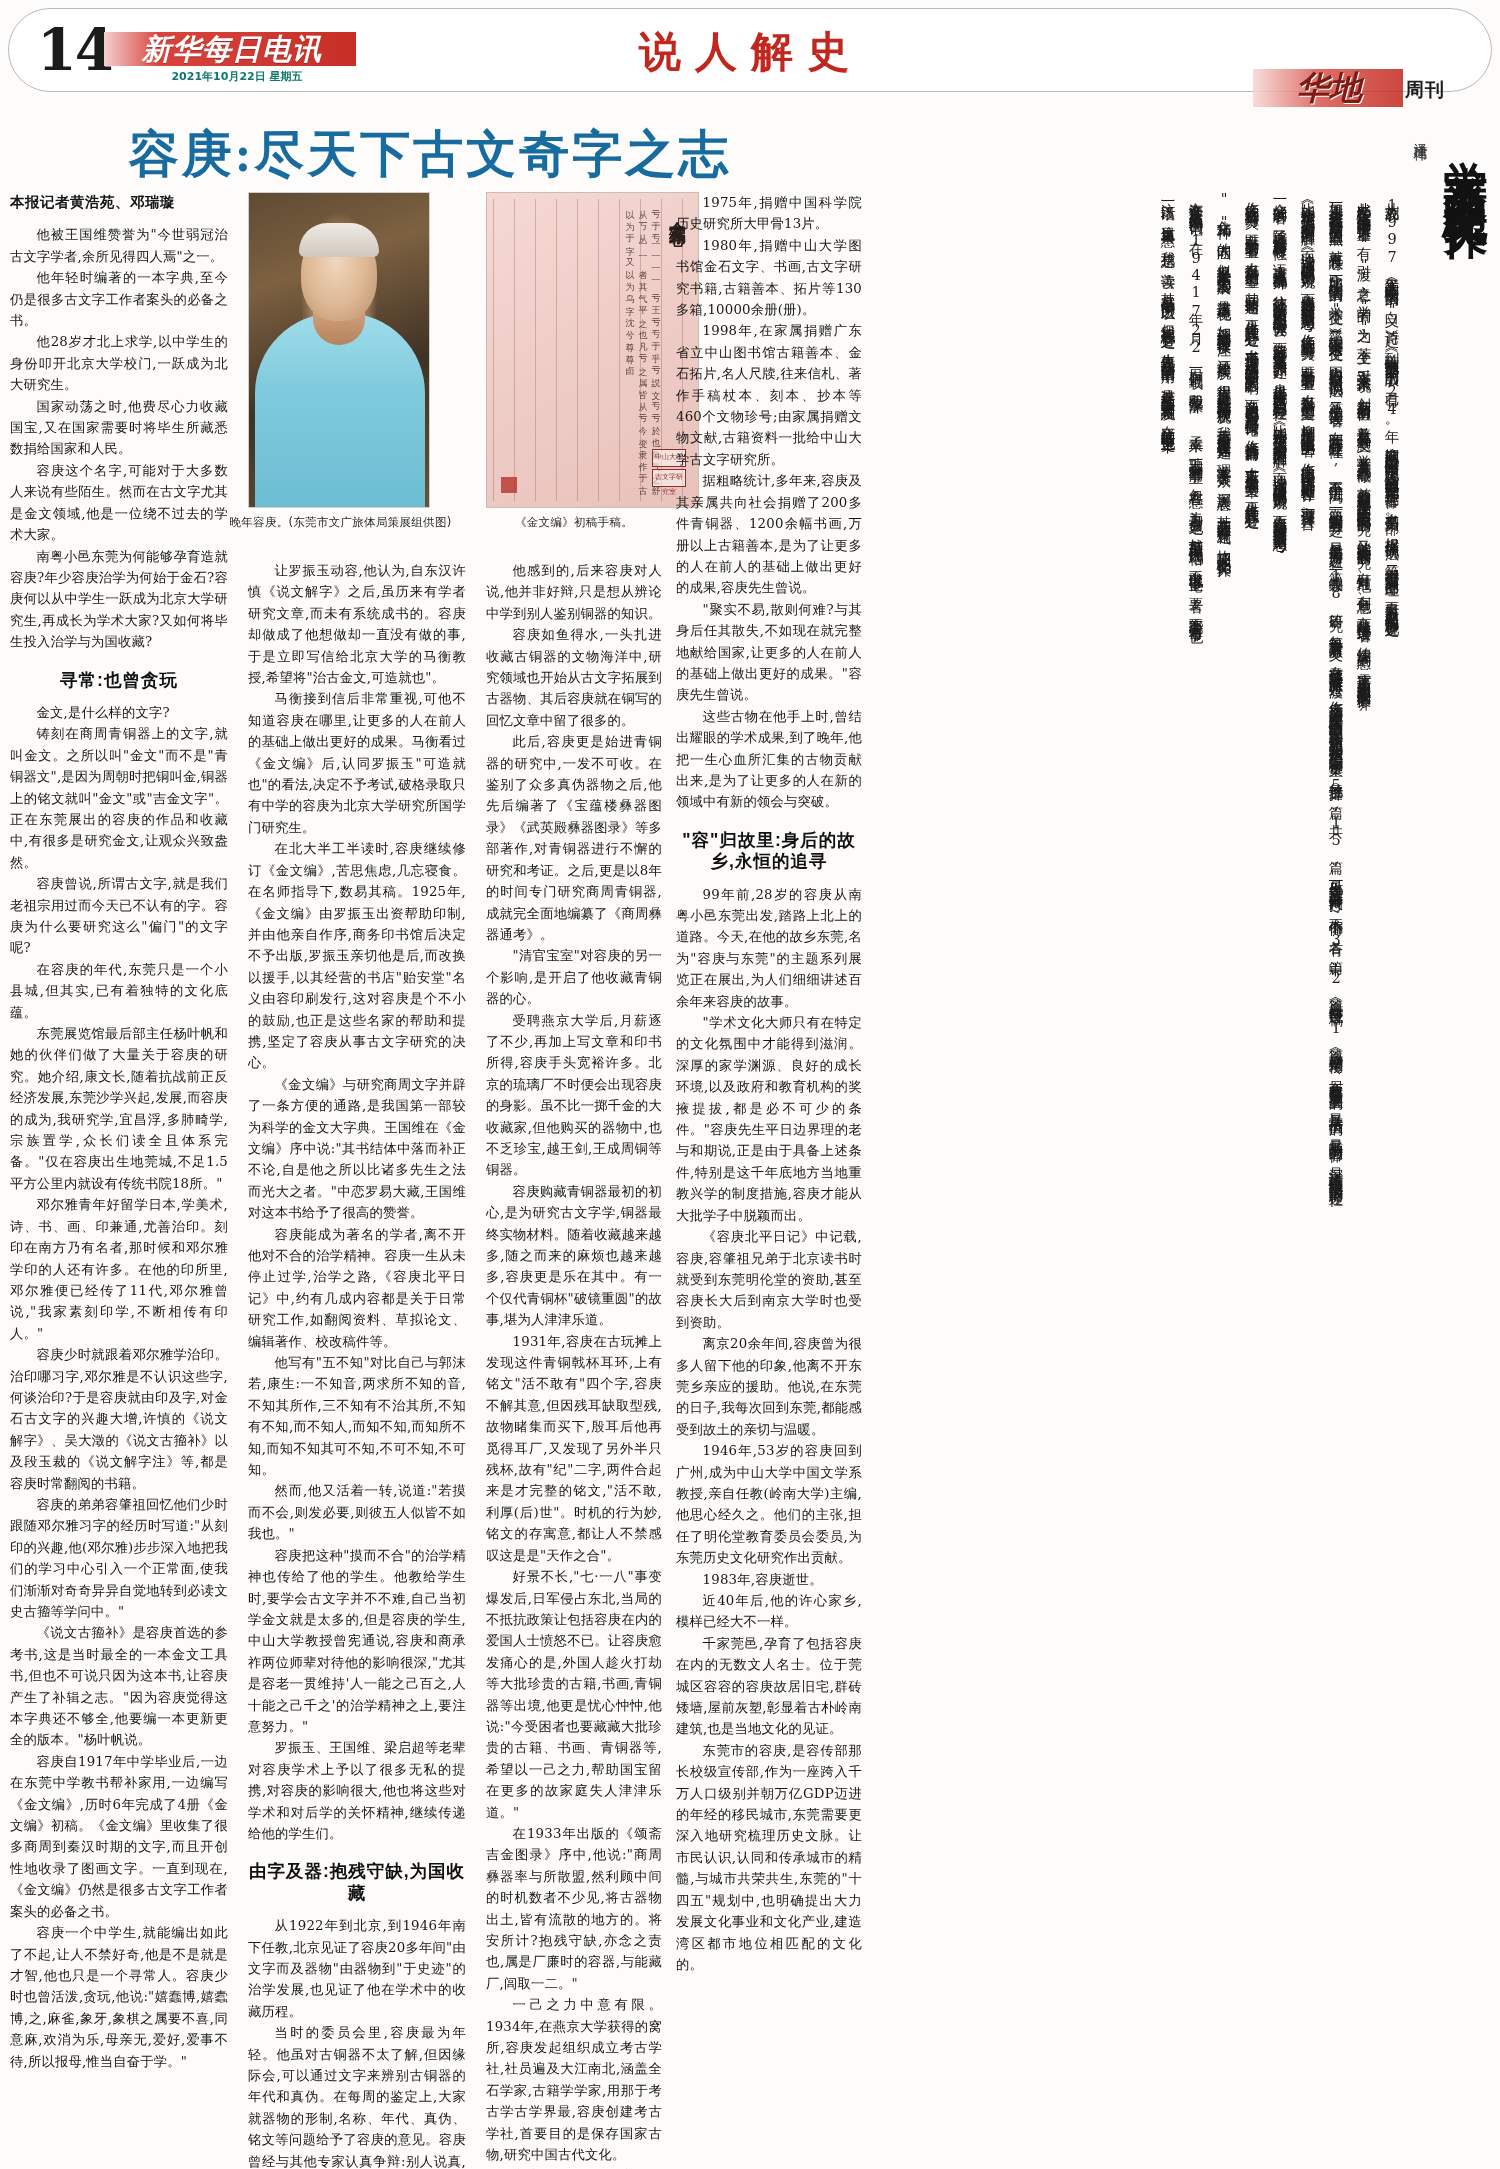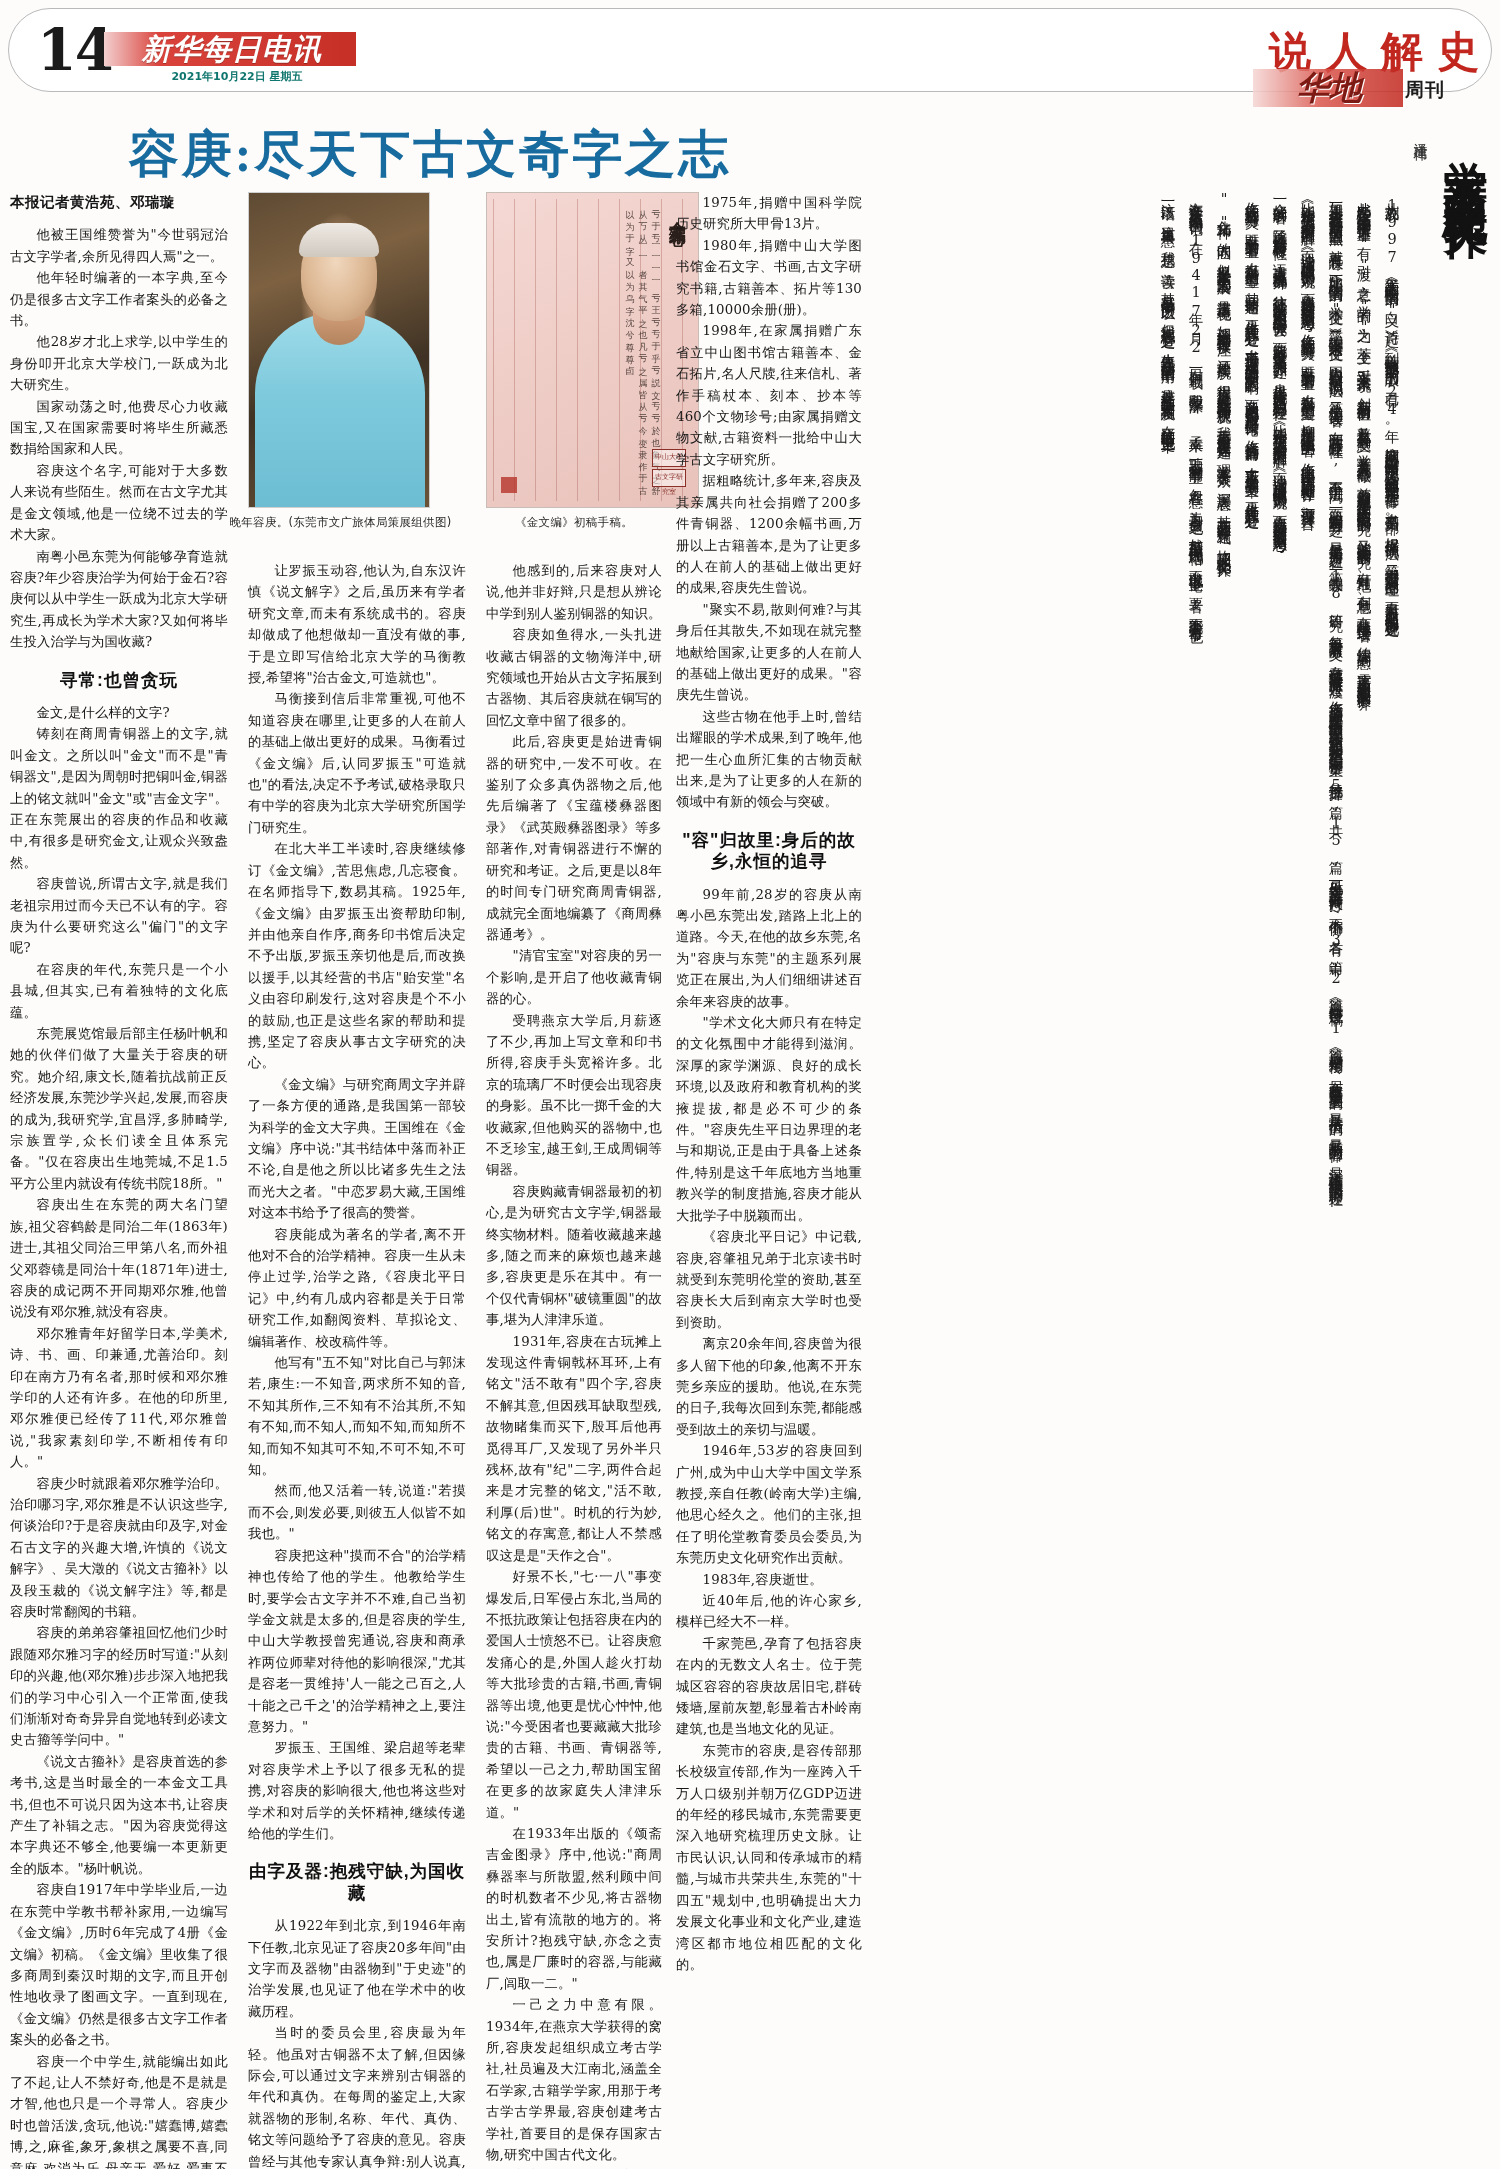--- a/index.html
+++ b/index.html
@@ -34,21 +34,21 @@
     font-family:"DejaVu Serif","Liberation Serif",serif;
     font-style:italic;
     text-shadow:0 1px 0 rgba(0,0,0,.25);
   }
   .mh-date{
     position:absolute;left:104px;top:60px;width:248px;
     font-size:11px;font-weight:700;color:#0f766e;text-align:center;
     font-family:"DejaVu Sans","Liberation Sans",sans-serif;
   }
   .mh-center{
-    position:absolute;left:0;top:14px;width:1484px;text-align:right;
+    position:absolute;left:0;top:14px;width:1484px;text-align:center;
     font-size:42px;font-weight:700;color:#c1271e;letter-spacing:14px;
     font-family:"DejaVu Serif","Liberation Serif",serif;
     line-height:58px;
   }
   .mh-right{
     position:absolute;right:28px;top:20px;width:210px;height:46px;margin-top:36px;
   }
   .mh-right-red{
     position:absolute;left:0;top:4px;width:150px;height:38px;
     background:linear-gradient(90deg,#f5d6d4 0%,#d9544b 45%,#c1271e 100%);
@@ -236,21 +236,20 @@
     <p>容庚这个名字,可能对于大多数人来说有些陌生。然而在古文字尤其是金文领域,他是一位绕不过去的学术大家。</p>
     <p>南粤小邑东莞为何能够孕育造就容庚?年少容庚治学为何始于金石?容庚何以从中学生一跃成为北京大学研究生,再成长为学术大家?又如何将毕生投入治学与为国收藏?</p>
   </div>
   <div class="subhead">寻常:也曾贪玩</div>
   <div>
     <p>金文,是什么样的文字?</p>
     <p>铸刻在商周青铜器上的文字,就叫金文。之所以叫"金文"而不是"青铜器文",是因为周朝时把铜叫金,铜器上的铭文就叫"金文"或"吉金文字"。正在东莞展出的容庚的作品和收藏中,有很多是研究金文,让观众兴致盎然。</p>
     <p>容庚曾说,所谓古文字,就是我们老祖宗用过而今天已不认有的字。容庚为什么要研究这么"偏门"的文字呢?</p>
     <p>在容庚的年代,东莞只是一个小县城,但其实,已有着独特的文化底蕴。</p>
     <p>东莞展览馆最后部主任杨叶帆和她的伙伴们做了大量关于容庚的研究。她介绍,康文长,随着抗战前正反经济发展,东莞沙学兴起,发展,而容庚的成为,我研究学,宜昌浮,多肺畸学,宗族置学,众长们读全且体系完备。"仅在容庚出生地莞城,不足1.5平方公里内就设有传统书院18所。"</p>
-    <p>容庚出生在东莞的两大名门望族,祖父容鹤龄是同治二年(1863年)进士,其祖父同治三甲第八名,而外祖父邓蓉镜是同治十年(1871年)进士,容庚的成记两不开同期邓尔雅,他曾说没有邓尔雅,就没有容庚。</p>
     <p>邓尔雅青年好留学日本,学美术,诗、书、画、印兼通,尤善治印。刻印在南方乃有名者,那时候和邓尔雅学印的人还有许多。在他的印所里,邓尔雅便已经传了11代,邓尔雅曾说,"我家素刻印学,不断相传有印人。"</p>
     <p>容庚少时就跟着邓尔雅学治印。治印哪习字,邓尔雅是不认识这些字,何谈治印?于是容庚就由印及字,对金石古文字的兴趣大增,许慎的《说文解字》、吴大澂的《说文古籀补》以及段玉裁的《说文解字注》等,都是容庚时常翻阅的书籍。</p>
     <p>容庚的弟弟容肇祖回忆他们少时跟随邓尔雅习字的经历时写道:"从刻印的兴趣,他(邓尔雅)步步深入地把我们的学习中心引入一个正常面,使我们渐渐对奇奇异异自觉地转到必读文史古籀等学问中。"</p>
     <p>《说文古籀补》是容庚首选的参考书,这是当时最全的一本金文工具书,但也不可说只因为这本书,让容庚产生了补辑之志。"因为容庚觉得这本字典还不够全,他要编一本更新更全的版本。"杨叶帆说。</p>
     <p>容庚自1917年中学毕业后,一边在东莞中学教书帮补家用,一边编写《金文编》,历时6年完成了4册《金文编》初稿。《金文编》里收集了很多商周到秦汉时期的文字,而且开创性地收录了图画文字。一直到现在,《金文编》仍然是很多古文字工作者案头的必备之书。</p>
     <p>容庚一个中学生,就能编出如此了不起,让人不禁好奇,他是不是就是才智,他也只是一个寻常人。容庚少时也曾活泼,贪玩,他说:"嬉蠢博,嬉蠹博,之,麻雀,象牙,象棋之属要不喜,同意麻,欢消为乐,母亲无,爱好,爱事不待,所以报母,惟当自奋于学。"</p>
 
   </div>
 
 </div>

